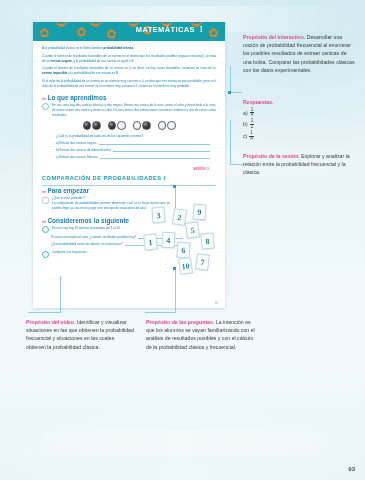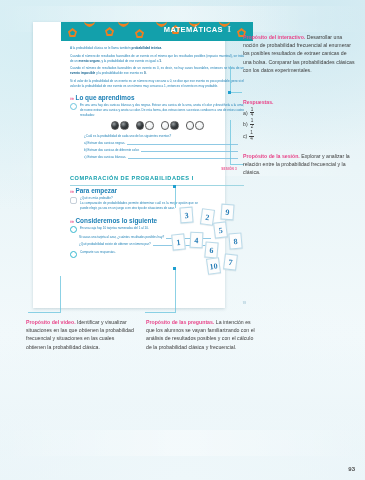--- a/index.html
+++ b/index.html
@@ -16,21 +16,21 @@
       radial-gradient(90% 50% at 85% 4%, #cfe9f1 0%, rgba(207,233,241,0) 55%),
       radial-gradient(140% 70% at 50% 100%, #eef7fa 0%, rgba(238,247,250,0) 60%),
       linear-gradient(180deg,#dff0f5 0%,#eaf5f8 35%,#f2f9fb 70%,#e9f4f8 100%);
   }
   .bg-streak{position:absolute;left:0;right:0;height:26px;opacity:.5;
     background:linear-gradient(90deg,rgba(255,255,255,0),rgba(255,255,255,.9),rgba(255,255,255,0));}
 
   
   .sheet{position:absolute;left:33px;top:22px;width:192px;height:286px;
     background:#ffffff;box-shadow:0 1px 3px rgba(0,60,80,.18);}
-  .sheet-inner{position:relative;width:100%;height:100%;padding-left:28px;}
+  .sheet-inner{position:relative;width:100%;height:100%;}
 
   
   .band{position:relative;height:19px;background:#13a0ab;overflow:hidden;}
   .band .chev{position:absolute;top:-5px;width:11px;height:8px;
     border:2px solid #ef7f20;border-top:none;border-left:none;border-right:none;
     border-radius:0 0 60% 60%/0 0 100% 100%;}
   .band .chev i{display:block;width:11px;height:7px;border-bottom:2px solid #ef7f20;border-radius:0 0 50% 50%;}
   .pent{position:absolute;width:9px;height:9px;background:#ef7f20;
     clip-path:polygon(50% 0%,100% 38%,82% 100%,18% 100%,0% 38%);}
   .pent::after{content:"";position:absolute;left:2px;top:2.4px;width:5px;height:5px;background:#13a0ab;

